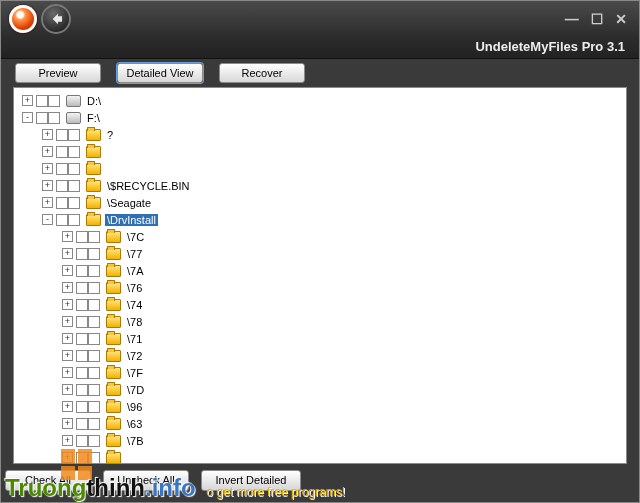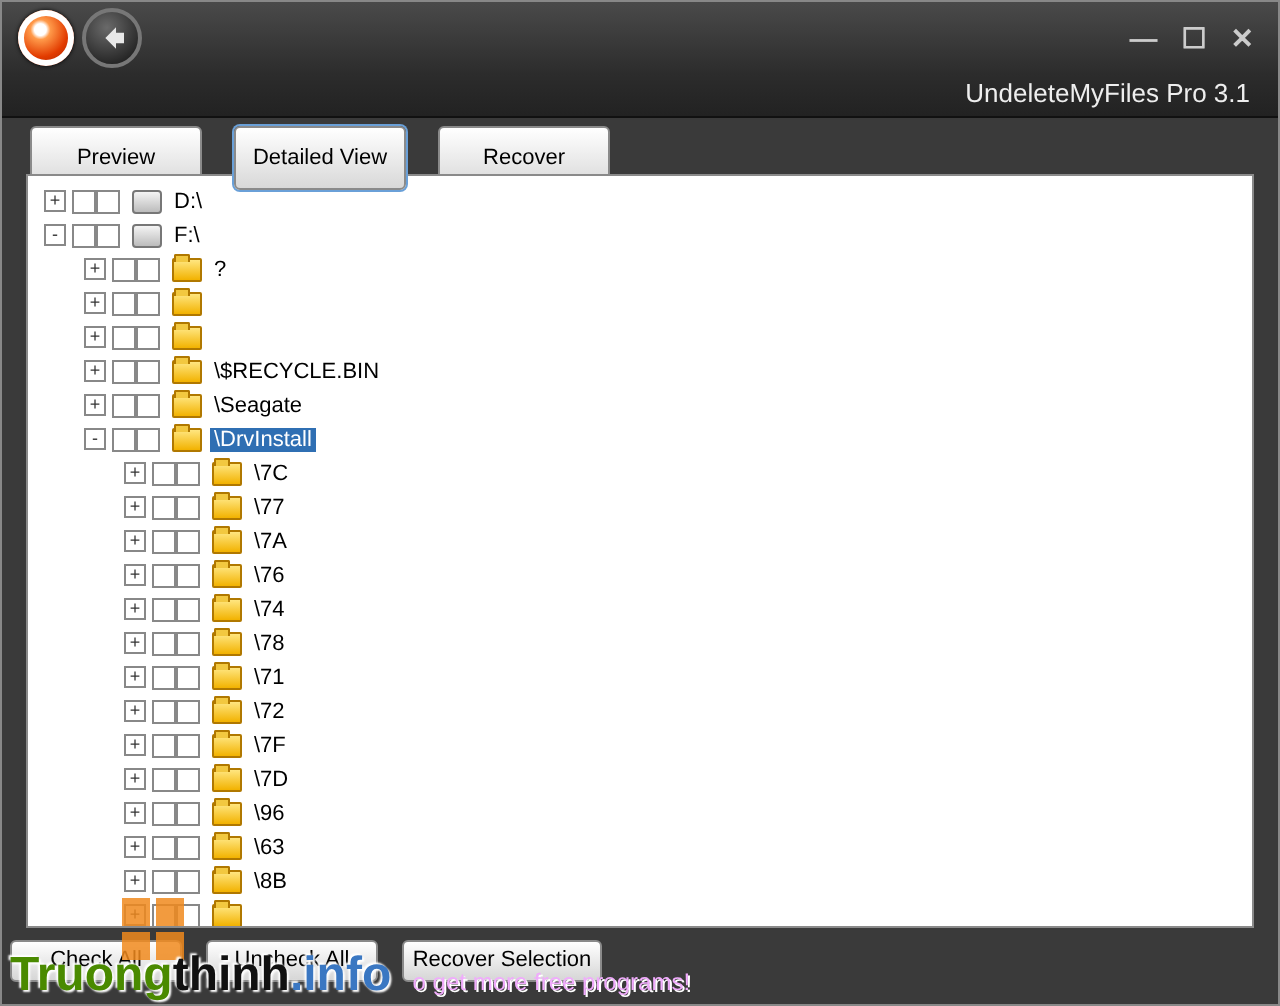--- a/index.html
+++ b/index.html
@@ -5,24 +5,24 @@
   * { margin: 0; padding: 0; box-sizing: border-box; }
   body { font-family: Tahoma, Arial, sans-serif; font-size: 11px; background: #fff; }
   .window { width: 640px; height: 503px; background: #3a3a3a; position: relative; border: 1px solid #888;}
   .titlebar { height: 36px; background: linear-gradient(to bottom,#4a4a4a,#2c2c2c); display: flex; align-items: center; padding: 0 8px; }
   .logo { width: 28px; height: 28px; border-radius: 50%; background: radial-gradient(circle at 40% 35%, #fff 12%, #ff9a4a 20%, #e23b00 55%, #8a1a00 100%); margin-right: 4px; box-shadow: inset 0 0 0 3px #fff, 0 0 2px #000;}
   .back-btn { width: 30px; height: 30px; border-radius: 50%; background: radial-gradient(circle at 40% 30%, #6a6a6a, #111); border: 2px solid #777; display: flex; align-items: center; justify-content: center; cursor: pointer; }
   .back-btn svg { width: 16px; height: 16px; fill: #e8e8e8; }
   .titlebar-spacer { flex: 1; }
   .win-controls { display: flex; align-items: center; gap: 12px; color: #ccc; font-weight: bold; font-size: 14px; margin-right:4px;}
   .win-ctrl { cursor: pointer; }
-  .app-title-row { height: 22px; background: linear-gradient(to bottom,#2c2c2c,#222); color: #eee; font-size: 13px; font-weight: normal; text-align: right; padding: 2px 14px 0 0; border-bottom:1px solid #111;}
+  .app-title-row { height: 22px; background: linear-gradient(to bottom,#2c2c2c,#222); color: #eee; font-size: 13px; font-weight: bold; text-align: right; padding: 2px 14px 0 0; border-bottom:1px solid #111;}
   .client { position:absolute; left:4px; right:4px; top:58px; bottom:4px; background:#3a3a3a; }
   .tabs { display:flex; gap:16px; padding: 4px 10px 2px; }
-  .tab-btn { min-width: 86px; height: 32px; background: linear-gradient(to bottom,#fff,#d8d8d8); border:1px solid #8a8a8a; border-radius:3px; font-size:11px; display:flex; align-items:center; justify-content:center; cursor:pointer; }
+  .tab-btn { min-width: 86px; height: 20px; background: linear-gradient(to bottom,#fff,#d8d8d8); border:1px solid #8a8a8a; border-radius:3px; font-size:11px; display:flex; align-items:center; justify-content:center; cursor:pointer; }
   .tab-btn.active { position:relative; z-index:3; box-shadow: 0 0 0 1px #6aa0d8; }
   .tree-pane { position:absolute; left:8px; right:8px; top:28px; bottom:34px; background:#fff; border:1px solid #8a8a8a; overflow:hidden; padding:4px 2px; }
   .tree { }
   .node { display:flex; align-items:center; height:17px; white-space:nowrap; }
   .expander { width:11px; height:11px; border:1px solid #888; display:flex; align-items:center; justify-content:center; margin-right:3px; cursor:pointer; font-size:9px; line-height:1; color:#333; background:#fff;}
   .chk { width:12px; height:12px; border:1px solid #888; background:#fff; margin-right:3px; cursor:pointer; }
   .pair { display:flex; margin-right:3px;}
   .pair .chk:first-child{margin-right:0;}
   .icon { width:15px; height:12px; margin-right:4px; position:relative; flex-shrink:0;}
   .icon.drive { background:linear-gradient(to bottom,#f4f4f4,#bcbcbc); border:1px solid #777; border-radius:2px; }
@@ -31,21 +31,21 @@
   .label { font-size:11px; color:#000; padding:0 2px; }
   .label.selected { background:#2f6fb3; color:#fff; }
   .bottom-bar { position:absolute; left:0; right:8px; bottom:6px; height:24px; display:flex; gap:12px; align-items:center; }
   .btn { min-width:86px; height:21px; background:linear-gradient(to bottom,#fff,#d6d6d6); border:1px solid #8a8a8a; border-radius:3px; font-size:11px; display:flex; align-items:center; justify-content:center; cursor:pointer; }
   .bottom-bar .spacer { flex:1; }
   .watermark { position:absolute; left:0; bottom:0; font-family: Arial Black, Arial, sans-serif; font-weight:900; font-size:24px; pointer-events:none; }
   .watermark .wm-main { position:relative; z-index:5; padding-left:4px;}
   .wm-green { color:#4a8a00; text-shadow:1px 1px 1px #fff, -1px -1px 1px #fff;}
   .wm-black { color:#111; text-shadow:1px 1px 1px #fff, -1px -1px 1px #fff;}
   .wm-info { color:#3a77c2; text-shadow:1px 1px 1px #fff, -1px -1px 1px #fff;}
-  .wm-tag { color:#f0abfc; font-size:12px; font-weight:normal; padding-left:4px; text-shadow:1px 1px 0 #fff;}
+  .wm-tag { color:#eab308; font-size:12px; font-weight:normal; padding-left:4px; text-shadow:1px 1px 0 #fff;}
   .wm-blocks { position:absolute; left:60px; bottom:22px; display:grid; grid-template-columns: 14px 14px; grid-auto-rows:14px; gap:3px; z-index:4;}
   .wm-blocks div{ background:#f08a1d; opacity:0.85;}
 </style>
 </head>
 <body>
 
 <div class="window">
 
   <div class="titlebar">
     <div class="logo"></div>
@@ -252,37 +252,37 @@
             <div class="icon folder"></div>
             <span class="label">\63</span>
           </div>
           <div class="node" style="padding-left: 46px;">
             <div class="expander">+</div>
             <div class="pair">
               <div class="chk"></div>
               <div class="chk"></div>
             </div>
             <div class="icon folder"></div>
-            <span class="label">\8B</span>
+            <span class="label">\7B</span>
           </div>
           <div class="node" style="padding-left: 46px;">
             <div class="expander">+</div>
             <div class="pair">
               <div class="chk"></div>
               <div class="chk"></div>
             </div>
             <div class="icon folder"></div>
           </div>
         </div>
     </div>
 
     <div class="bottom-bar">
       <div class="btn">Check All</div>
       <div class="btn">Uncheck All</div>
-      <div class="btn" style="min-width:100px">Recover Selection</div>
+      <div class="btn" style="min-width:100px">Invert Detailed</div>
       <div class="spacer"></div>
     </div>
 
   </div>
 
   <div class="watermark">
     <div class="wm-blocks">
       <div></div>
         <div></div>
         <div></div>

